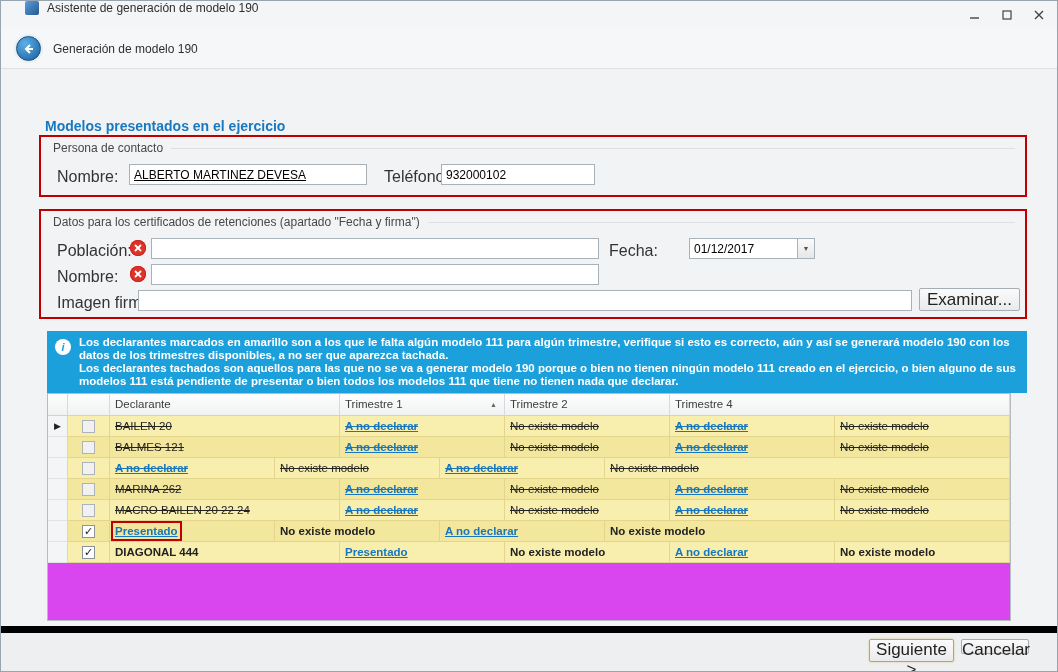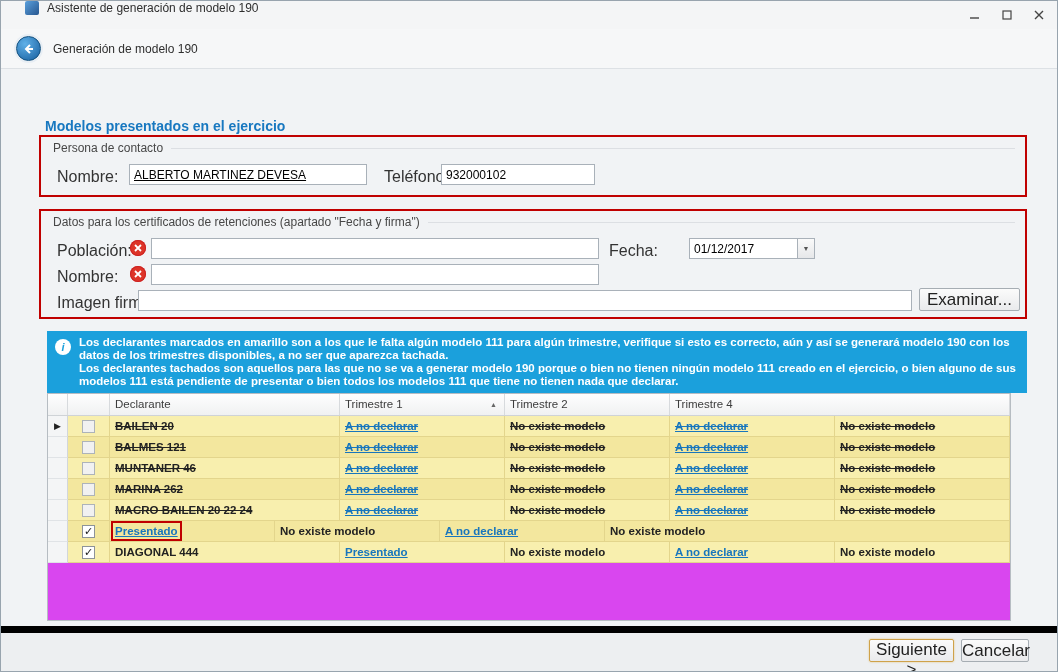--- a/index.html
+++ b/index.html
@@ -109,34 +109,34 @@
   }
   .ind-arrow { font-size: 9px; color: #222; line-height: 20px; }
   .cell.c-chk { padding: 0; display: flex; align-items: center; justify-content: center; }
   .checkbox {
     width: 13px; height: 13px; border: 1px solid #8d9399; background: #fff;
     font-size: 11px; line-height: 11px; text-align: center; color: #1a1a1a; font-weight: bold; cursor: pointer;
   }
   .struck .checkbox { background: #f1f1f1; border-color: #adb3b9; }
   .link { color: #1876bd; font-weight: bold; text-decoration: underline; cursor: pointer; }
   .plain { color: #222; }
-  .struck .decl-text, .struck .plain { text-decoration: line-through; font-weight: bold; }
+  .struck .decl-text, .struck .plain { text-decoration: line-through; }
   .struck .link { text-decoration: underline line-through; }
   .bold .decl-text, .bold .plain { font-weight: bold; }
   .link.annot { outline: 2px solid #c00000; outline-offset: 2px; }
   
   .footer {
     position: absolute; left: 0; right: 0; bottom: 0; height: 45px;
     background: #edeff1; border-top: 7px solid #000000;
   }
   .btn-siguiente {
     position: absolute; right: 103px; top: 6px; width: 85px; height: 23px;
     border-color: #cfa24a; box-shadow: 0 0 2px #e3c27a;
   }
-  .btn-cancelar { position: absolute; right: 28px; top: 6px; width: 68px; height: 23px; }
+  .btn-cancelar { position: absolute; right: 28px; top: 6px; width: 68px; height: 15px; }
 </style>
 </head>
 <body>
 
 <div class="window">
 
   <div class="titlebar">
     <div class="titlebar-icon"></div>
     <div class="titlebar-text">Asistente de generación de modelo 190</div>
     <div class="win-controls">
@@ -254,21 +254,20 @@
     <div class="cell c-t"><a class="link">A no declarar</a></div>
     <div class="cell c-t"><span class="plain">No existe modelo</span></div>
     <div class="cell c-t"><a class="link">A no declarar</a></div>
     <div class="cell c-t4"><span class="plain">No existe modelo</span></div>
   </div>
         <div class="grid-row odd struck">
     <div class="cell c-ind"><span class="ind-arrow"></span></div>
     <div class="cell c-chk">
             <span class="checkbox"></span>
           </div>
-    <div class="cell c-decl"><span class="decl-text">MUNTANER 46</span></div>
     <div class="cell c-t"><a class="link">A no declarar</a></div>
     <div class="cell c-t"><span class="plain">No existe modelo</span></div>
     <div class="cell c-t"><a class="link">A no declarar</a></div>
     <div class="cell c-t4"><span class="plain">No existe modelo</span></div>
   </div>
         <div class="grid-row even struck">
     <div class="cell c-ind"><span class="ind-arrow"></span></div>
     <div class="cell c-chk">
             <span class="checkbox"></span>
           </div>

